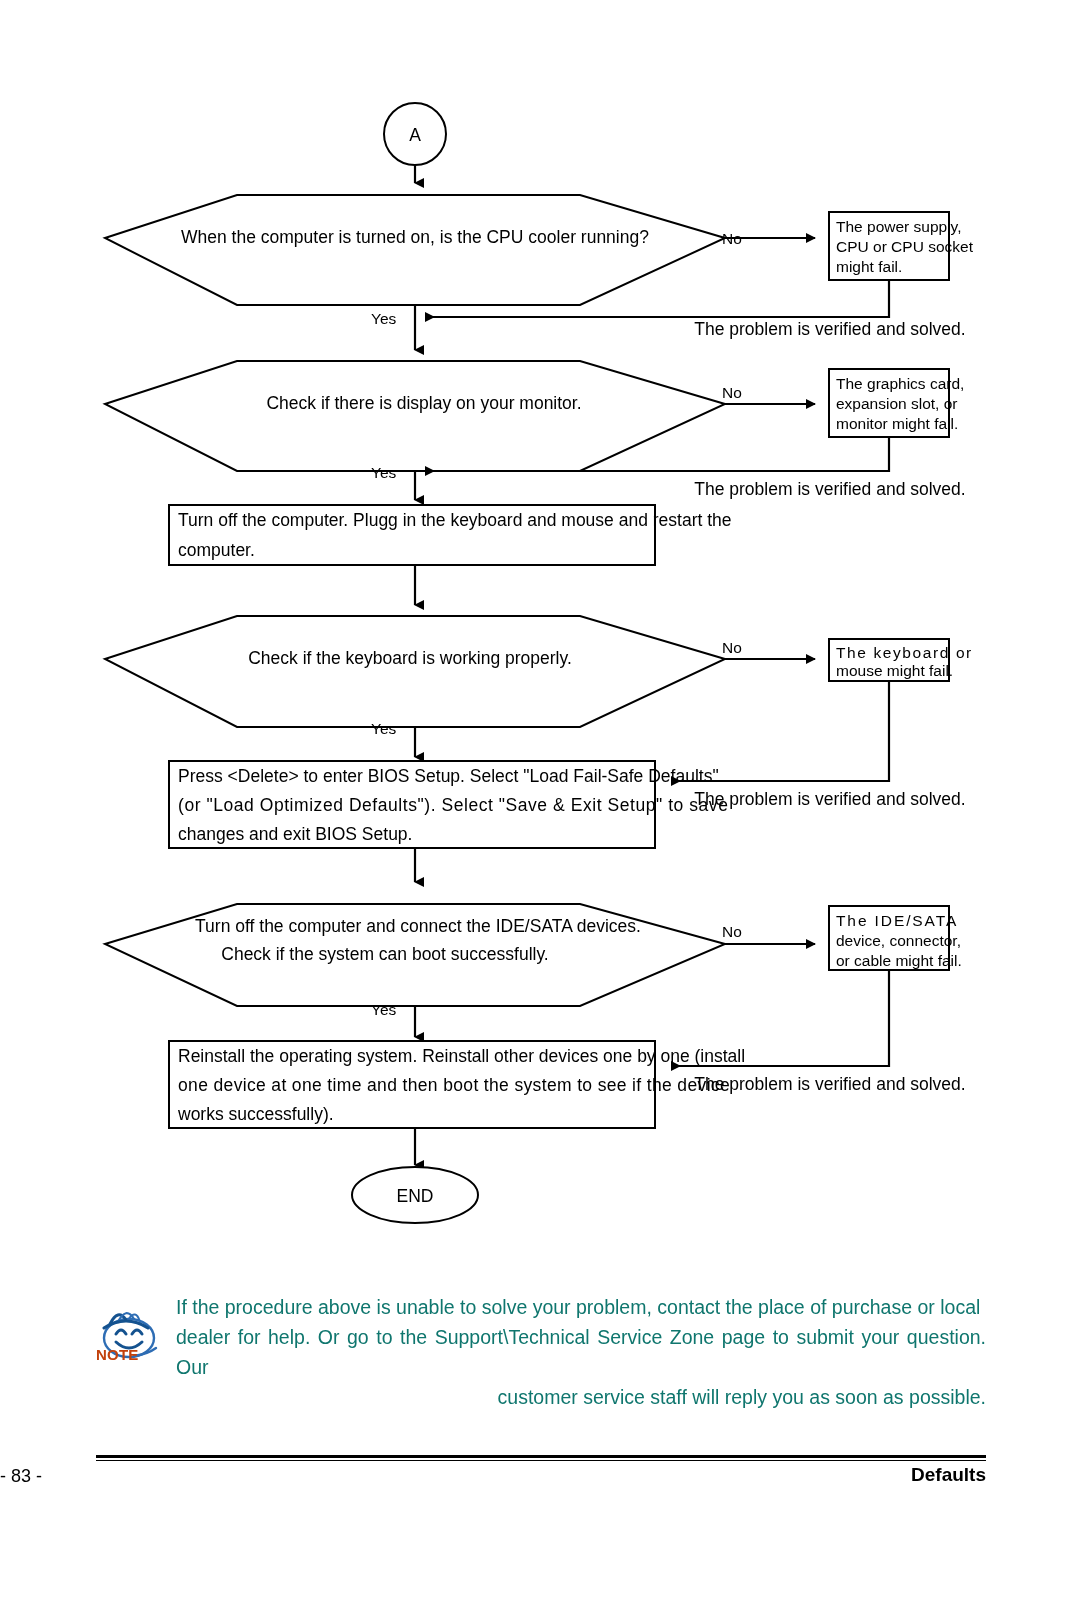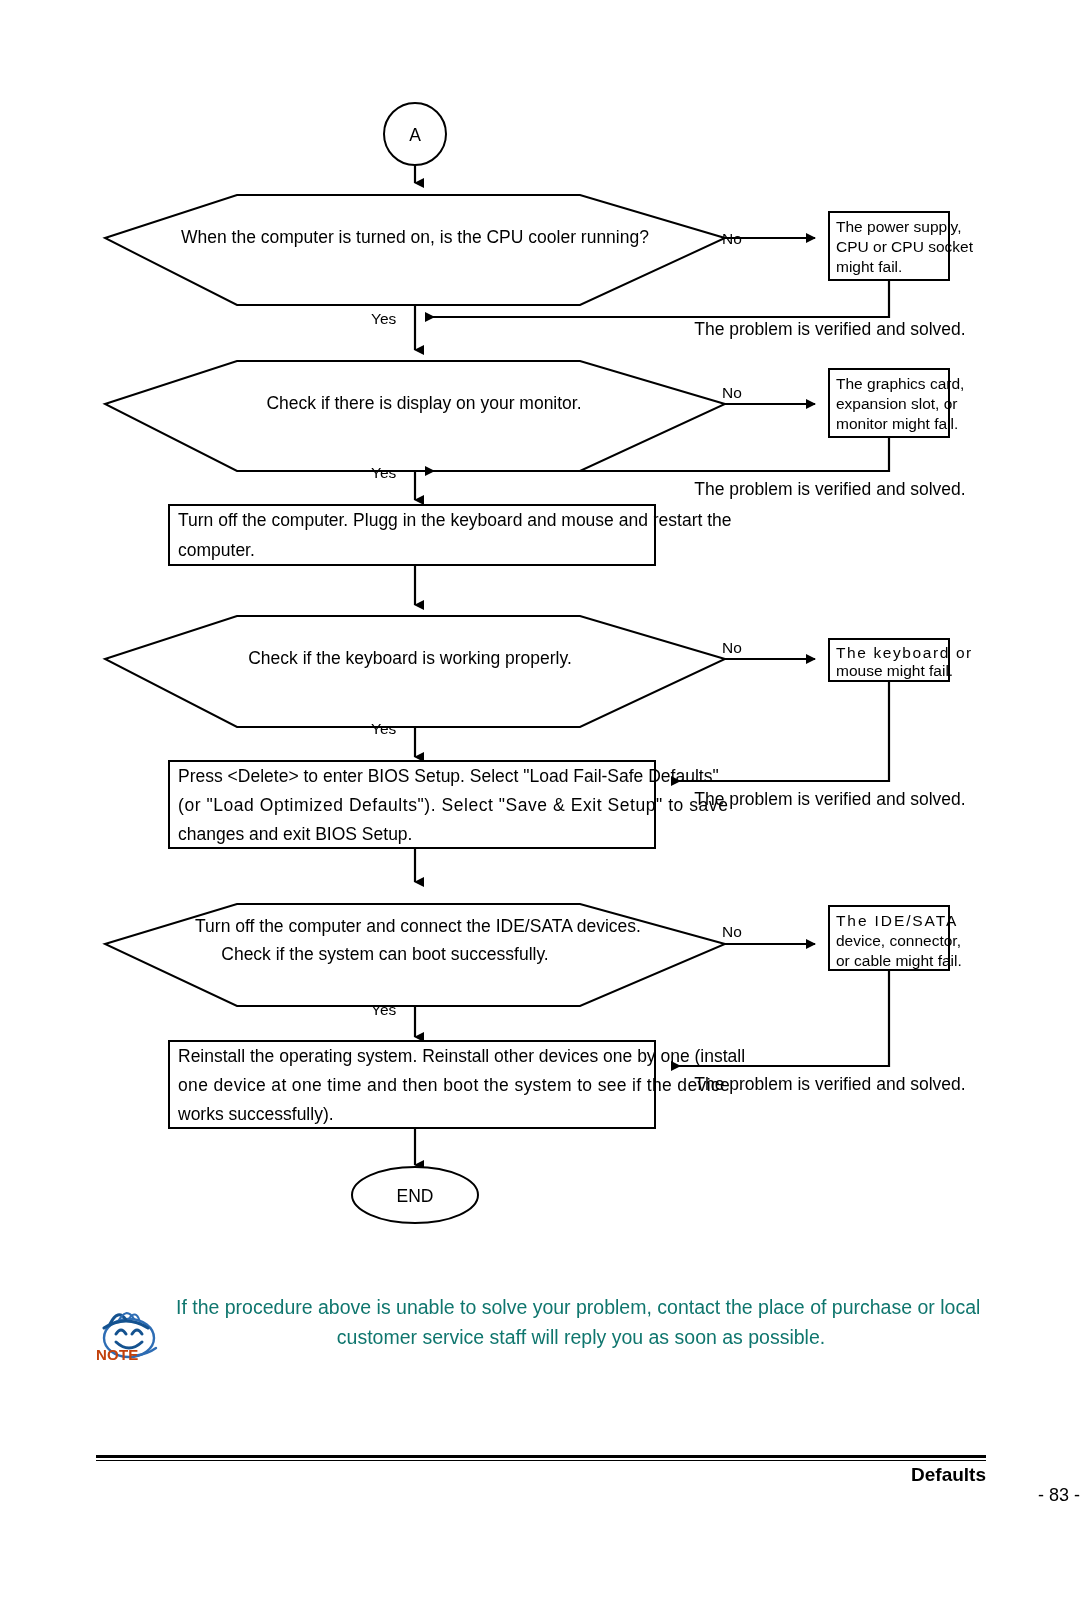--- a/index.html
+++ b/index.html
@@ -87,21 +87,21 @@
   }
   #note-text {
     flex: 1;
     font-size: 19.5px;
     line-height: 30px;
     text-align: justify;
     color: #0f766e;
     padding-left: 14px;
   }
   #note-text div:last-child {
-    text-align: center;
+    text-align: right;
   }
 
   
   #footer-rule {
     position: absolute;
     left: 96px;
     top: 1455px;
     width: 890px;
     height: 0;
     border-top: 3px solid #000000;
@@ -112,23 +112,22 @@
     top: 1460px;
     width: 890px;
     height: 0;
     border-top: 1px solid #000000;
   }
   #footer-page {
     position: absolute;
     left: 0;
     top: 1466px;
     width: 1080px;
-    text-align: right;
+    text-align: left;
     font-size: 18px;
-    margin-top: 19px;
   }
   #footer-section {
     position: absolute;
     right: 94px;
     top: 1464px;
     font-size: 19px;
     font-weight: bold;
   }
 </style>
 </head>
@@ -255,20 +254,21 @@
         <path d="M14,26 Q22,10 30,22" fill="none" stroke="#14528F" stroke-width="3" stroke-linecap="round"></path>
         <path d="M22,24 Q30,8 38,21" fill="none" stroke="#2E6DB4" stroke-width="2.2" stroke-linecap="round"></path>
         <path d="M32,22 Q40,10 44,24" fill="none" stroke="#2E6DB4" stroke-width="2" stroke-linecap="round"></path>
         <path d="M8,30 Q30,16 52,30" fill="none" stroke="#14528F" stroke-width="3.2" stroke-linecap="round"></path>
         <path d="M38,58 Q52,56 60,50" fill="none" stroke="#2E6DB4" stroke-width="2.4" stroke-linecap="round"></path>
       </svg>
       <div id="note-word">NOTE</div>
     </div>
     <div id="note-text">
       <div>If the procedure above is unable to solve your problem, contact the place of purchase or local</div>
+      <div>dealer for help. Or go to the Support\Technical Service Zone page to submit your question. Our</div>
       <div>customer service staff will reply you as soon as possible.</div>
     </div>
   </div>
 
   <div id="footer-rule"></div>
   <div id="footer-rule2"></div>
   <div id="footer-page">- 83 -</div>
   <div id="footer-section">Defaults</div>
 
 </div>

